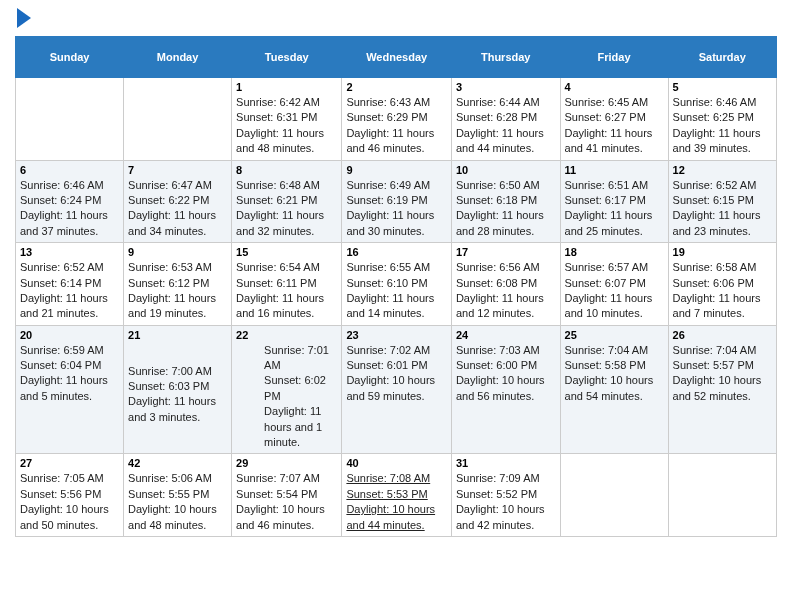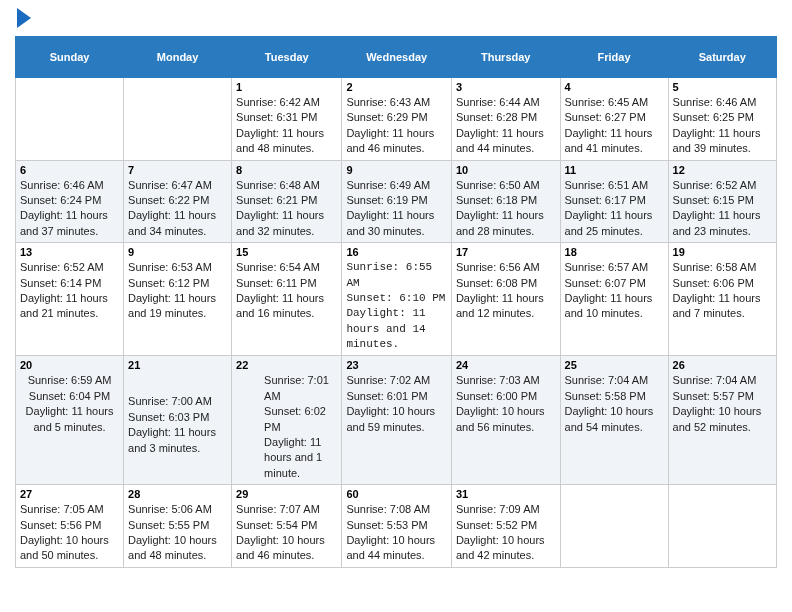--- a/index.html
+++ b/index.html
@@ -225,21 +225,21 @@
 Daylight: 11 hours and 19 minutes.</div>
           </td>
           <td>
             <span class="day-num">15</span>
             <div class="day-info" style="white-space: pre-line;">Sunrise: 6:54 AM
 Sunset: 6:11 PM
 Daylight: 11 hours and 16 minutes.</div>
           </td>
           <td>
             <span class="day-num">16</span>
-            <div class="day-info" style="white-space: pre-line; font-family: Liberation Mono, monospace;">Sunrise: 6:55 AM
+            <div class="day-info" style="white-space: pre-line;">Sunrise: 6:55 AM
 Sunset: 6:10 PM
 Daylight: 11 hours and 14 minutes.</div>
           </td>
           <td>
             <span class="day-num">17</span>
             <div class="day-info" style="white-space: pre-line;">Sunrise: 6:56 AM
 Sunset: 6:08 PM
 Daylight: 11 hours and 12 minutes.</div>
           </td>
           <td>
@@ -251,21 +251,21 @@
           <td>
             <span class="day-num">19</span>
             <div class="day-info" style="white-space: pre-line;">Sunrise: 6:58 AM
 Sunset: 6:06 PM
 Daylight: 11 hours and 7 minutes.</div>
           </td>
         </tr>
         <tr>
           <td>
             <span class="day-num">20</span>
-            <div class="day-info" style="white-space: pre-line; text-align: center;">Sunrise: 6:59 AM
+            <div class="day-info" style="white-space: pre-line;">Sunrise: 6:59 AM
 Sunset: 6:04 PM
 Daylight: 11 hours and 5 minutes.</div>
           </td>
           <td>
             <span class="day-num">21</span>
             <div class="day-info" style="white-space: pre-line; margin-top: 23px;">Sunrise: 7:00 AM
 Sunset: 6:03 PM
 Daylight: 11 hours and 3 minutes.</div>
           </td>
           <td>
@@ -300,34 +300,34 @@
           </td>
         </tr>
         <tr>
           <td>
             <span class="day-num">27</span>
             <div class="day-info" style="white-space: pre-line;">Sunrise: 7:05 AM
 Sunset: 5:56 PM
 Daylight: 10 hours and 50 minutes.</div>
           </td>
           <td>
-            <span class="day-num">28</span>
+            <span class="day-num">42</span>
             <div class="day-info" style="white-space: pre-line;">Sunrise: 5:06 AM
 Sunset: 5:55 PM
 Daylight: 10 hours and 48 minutes.</div>
           </td>
           <td>
             <span class="day-num">29</span>
             <div class="day-info" style="white-space: pre-line;">Sunrise: 7:07 AM
 Sunset: 5:54 PM
 Daylight: 10 hours and 46 minutes.</div>
           </td>
           <td>
-            <span class="day-num">60</span>
-            <div class="day-info" style="white-space: pre-line;">Sunrise: 7:08 AM
+            <span class="day-num">40</span>
+            <div class="day-info" style="white-space: pre-line; text-decoration: underline;">Sunrise: 7:08 AM
 Sunset: 5:53 PM
 Daylight: 10 hours and 44 minutes.</div>
           </td>
           <td>
             <span class="day-num">31</span>
             <div class="day-info" style="white-space: pre-line;">Sunrise: 7:09 AM
 Sunset: 5:52 PM
 Daylight: 10 hours and 42 minutes.</div>
           </td>
           <td class="empty"></td>

